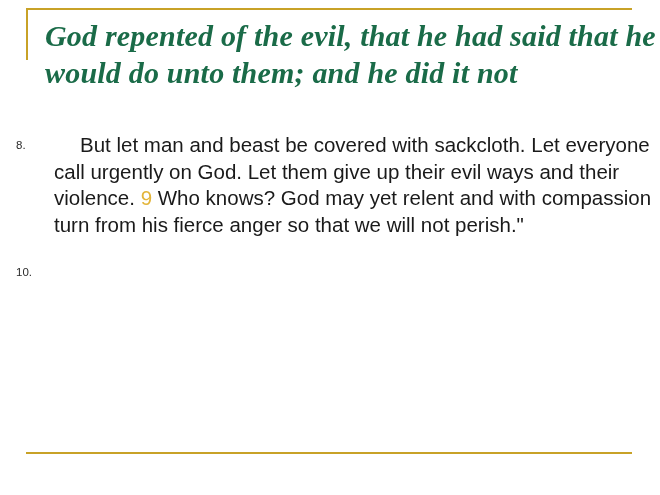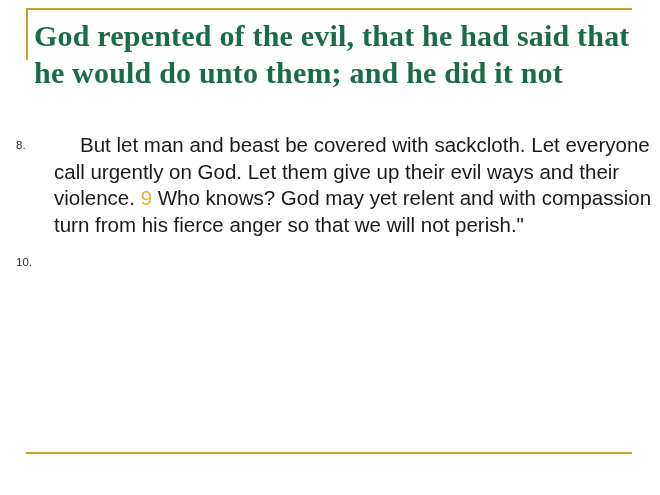--- a/index.html
+++ b/index.html
@@ -39,48 +39,49 @@
   .rule-bottom {
     position: absolute;
     left: 26px;
     top: 452px;
     width: 606px;
     height: 2px;
     background: #c8a227;
   }
   .title {
     position: absolute;
-    left: 34px;
+    left: 45px;
     top: 18px;
     width: 614px;
     font-family: "Liberation Serif", serif;
     font-weight: bold;
     font-size: 30px;
     line-height: 1.22;
     color: #1a6b48;
     letter-spacing: 0.2px;
+    font-style: italic;
   }
   .body {
     position: absolute;
     left: 8px;
     top: 132px;
     width: 644px;
   }
   .para {
     position: relative;
     display: block;
     margin: 0 0 0 0;
     padding-left: 46px;
     font-size: 20.5px;
     line-height: 1.30;
     color: #1a1a1a;
     text-align: left;
   }
   .para + .para {
-    margin-top: 10px;
+    margin-top: 20px;
   }
   .vnum-marker {
     position: absolute;
     left: 8px;
     top: 6px;
     font-size: 11.5px;
     color: #2b2b2b;
   }
   .indent-first {
     display: inline-block;

